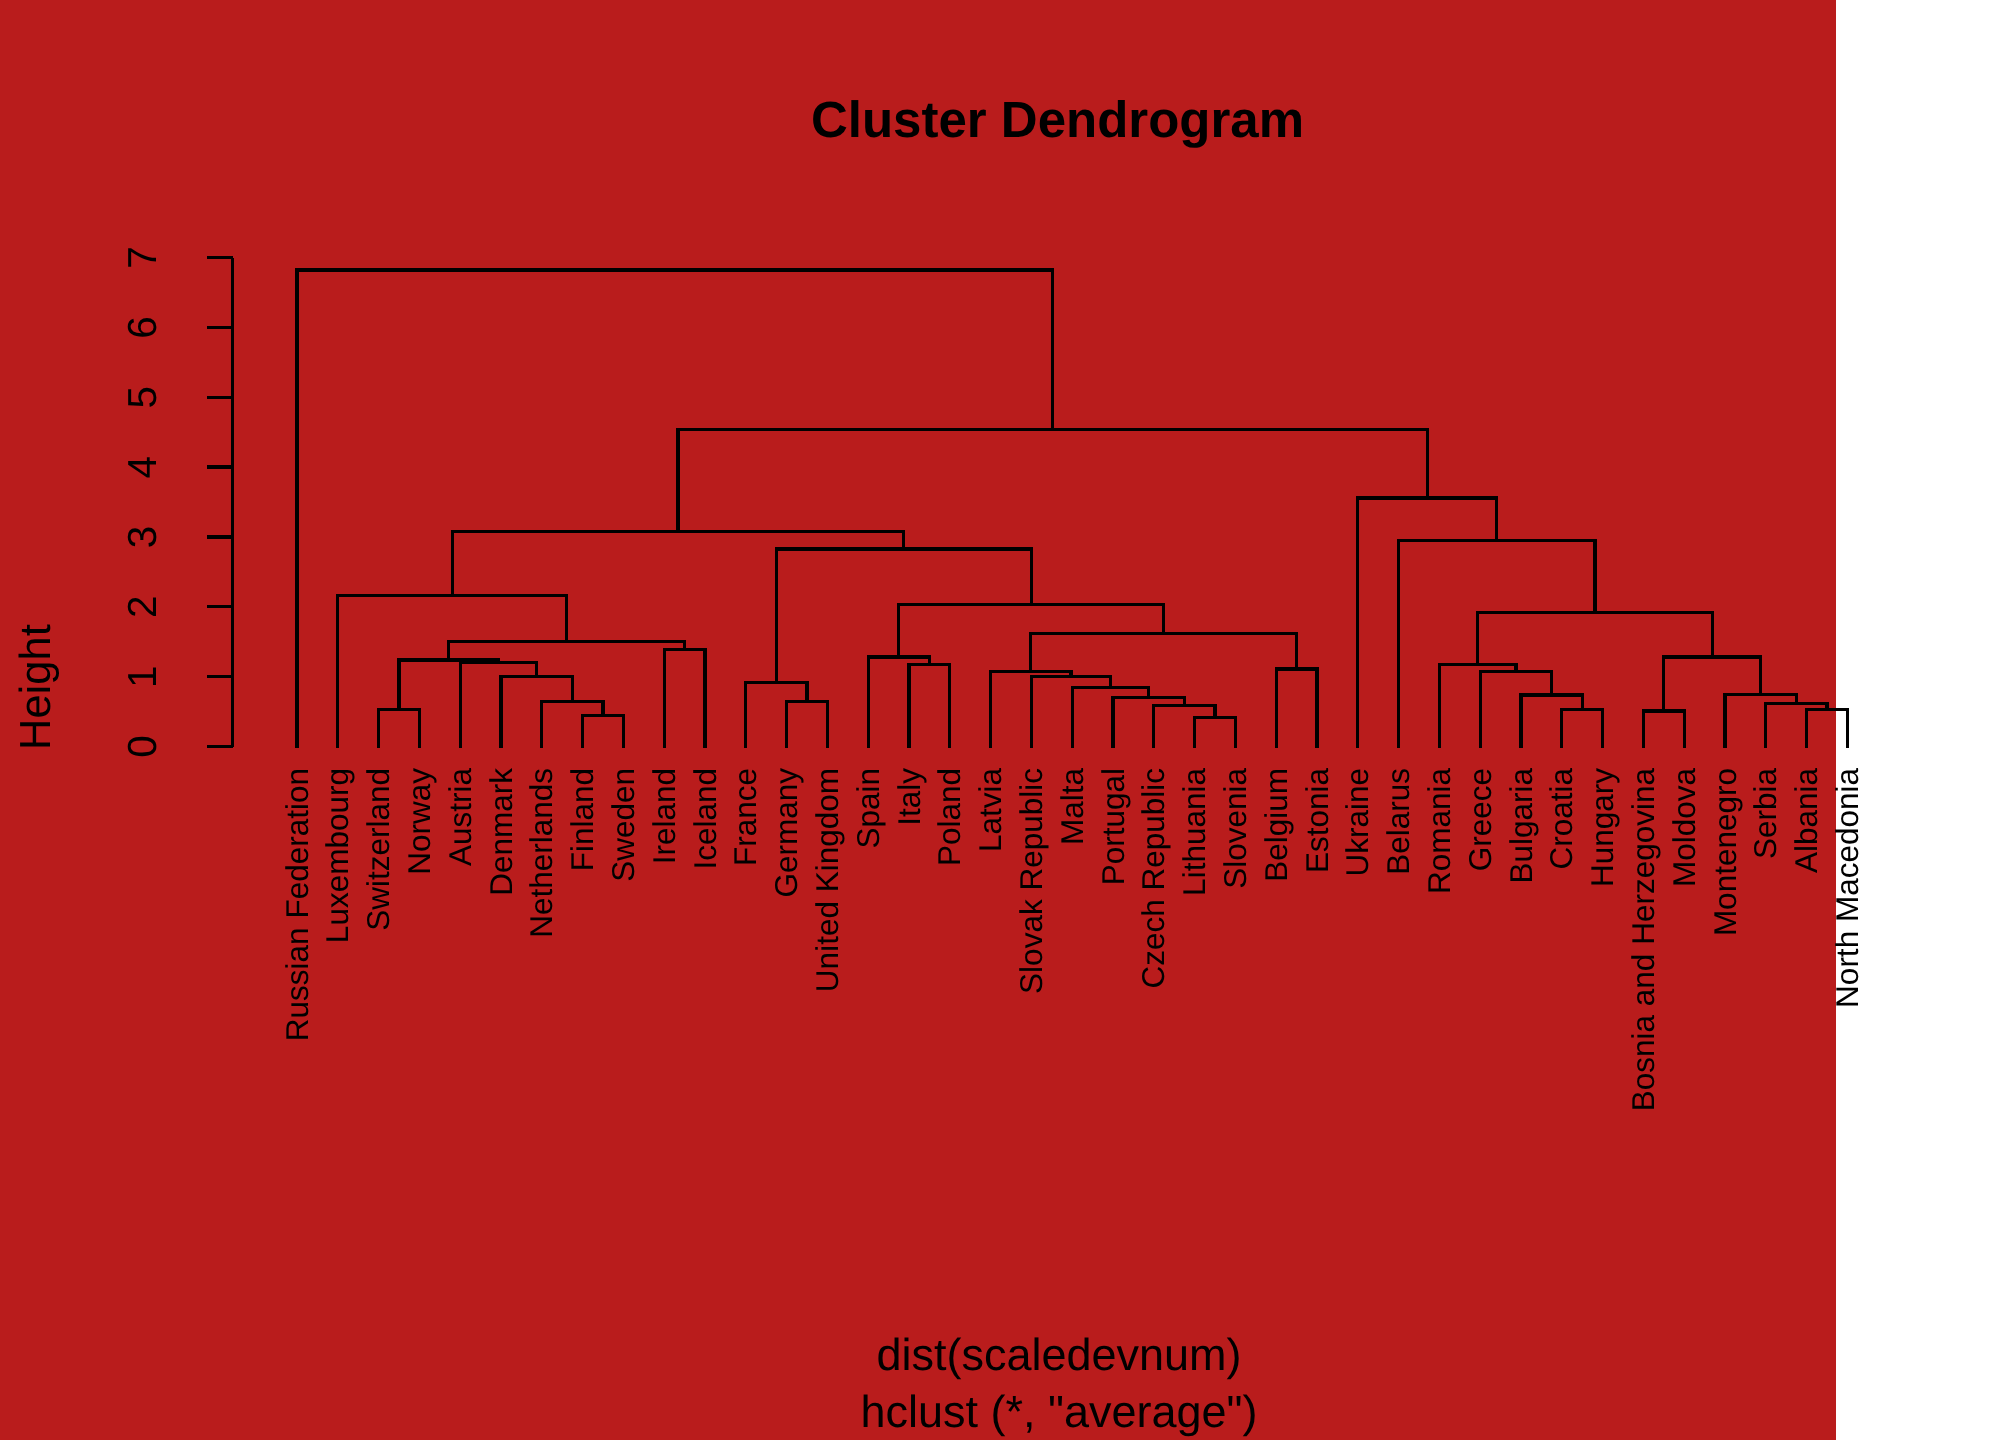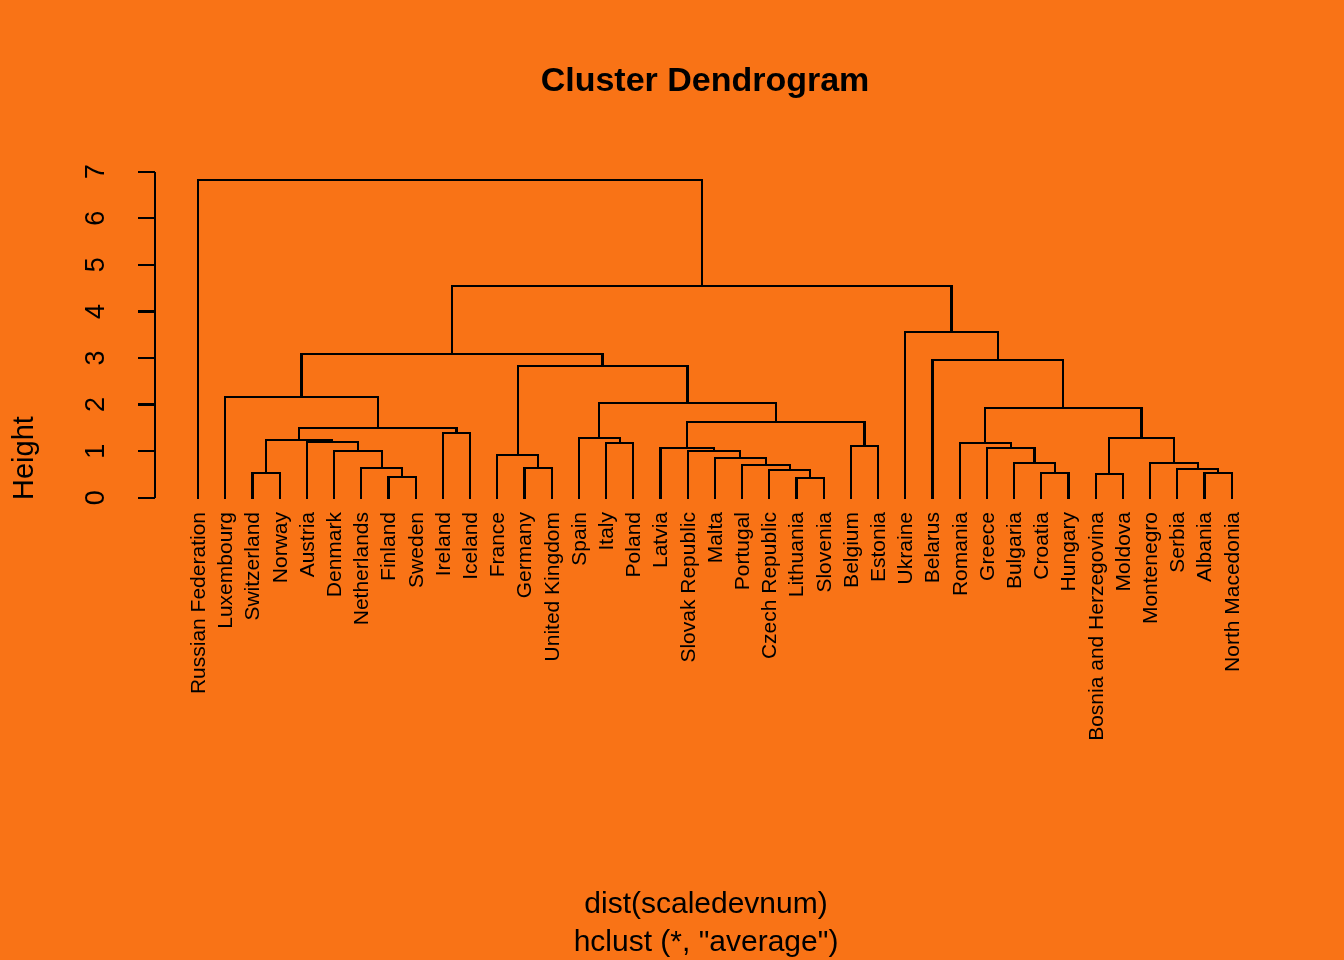--- a/index.html
+++ b/index.html
@@ -1,17 +1,17 @@
 <!DOCTYPE html>
 <html><head>
 <meta charset="utf-8">
 <style>
   html, body { margin: 0; padding: 0; background: #ffffff; }
   body { width: 1344px; height: 960px; overflow: hidden; }
-  .stage { position: relative; width: 1344px; height: 960px; background: #f97316; text-decoration: underline; }
+  .stage { position: relative; width: 1224px; height: 960px; background: #b91c1c; text-decoration: underline; }
   svg { display: block; }
   svg text { fill: #000000; }
   .title   { font: 700 34px "Liberation Sans", sans-serif; }
   .caption { font: 400 30px "Liberation Sans", sans-serif; }
   .axlab   { font: 400 29px "Liberation Sans", sans-serif; }
   .tick    { font: 400 27px "Liberation Sans", sans-serif; }
   .leaf    { font: 400 21px "Liberation Sans", sans-serif; }
 </style>
 </head>
 <body>

